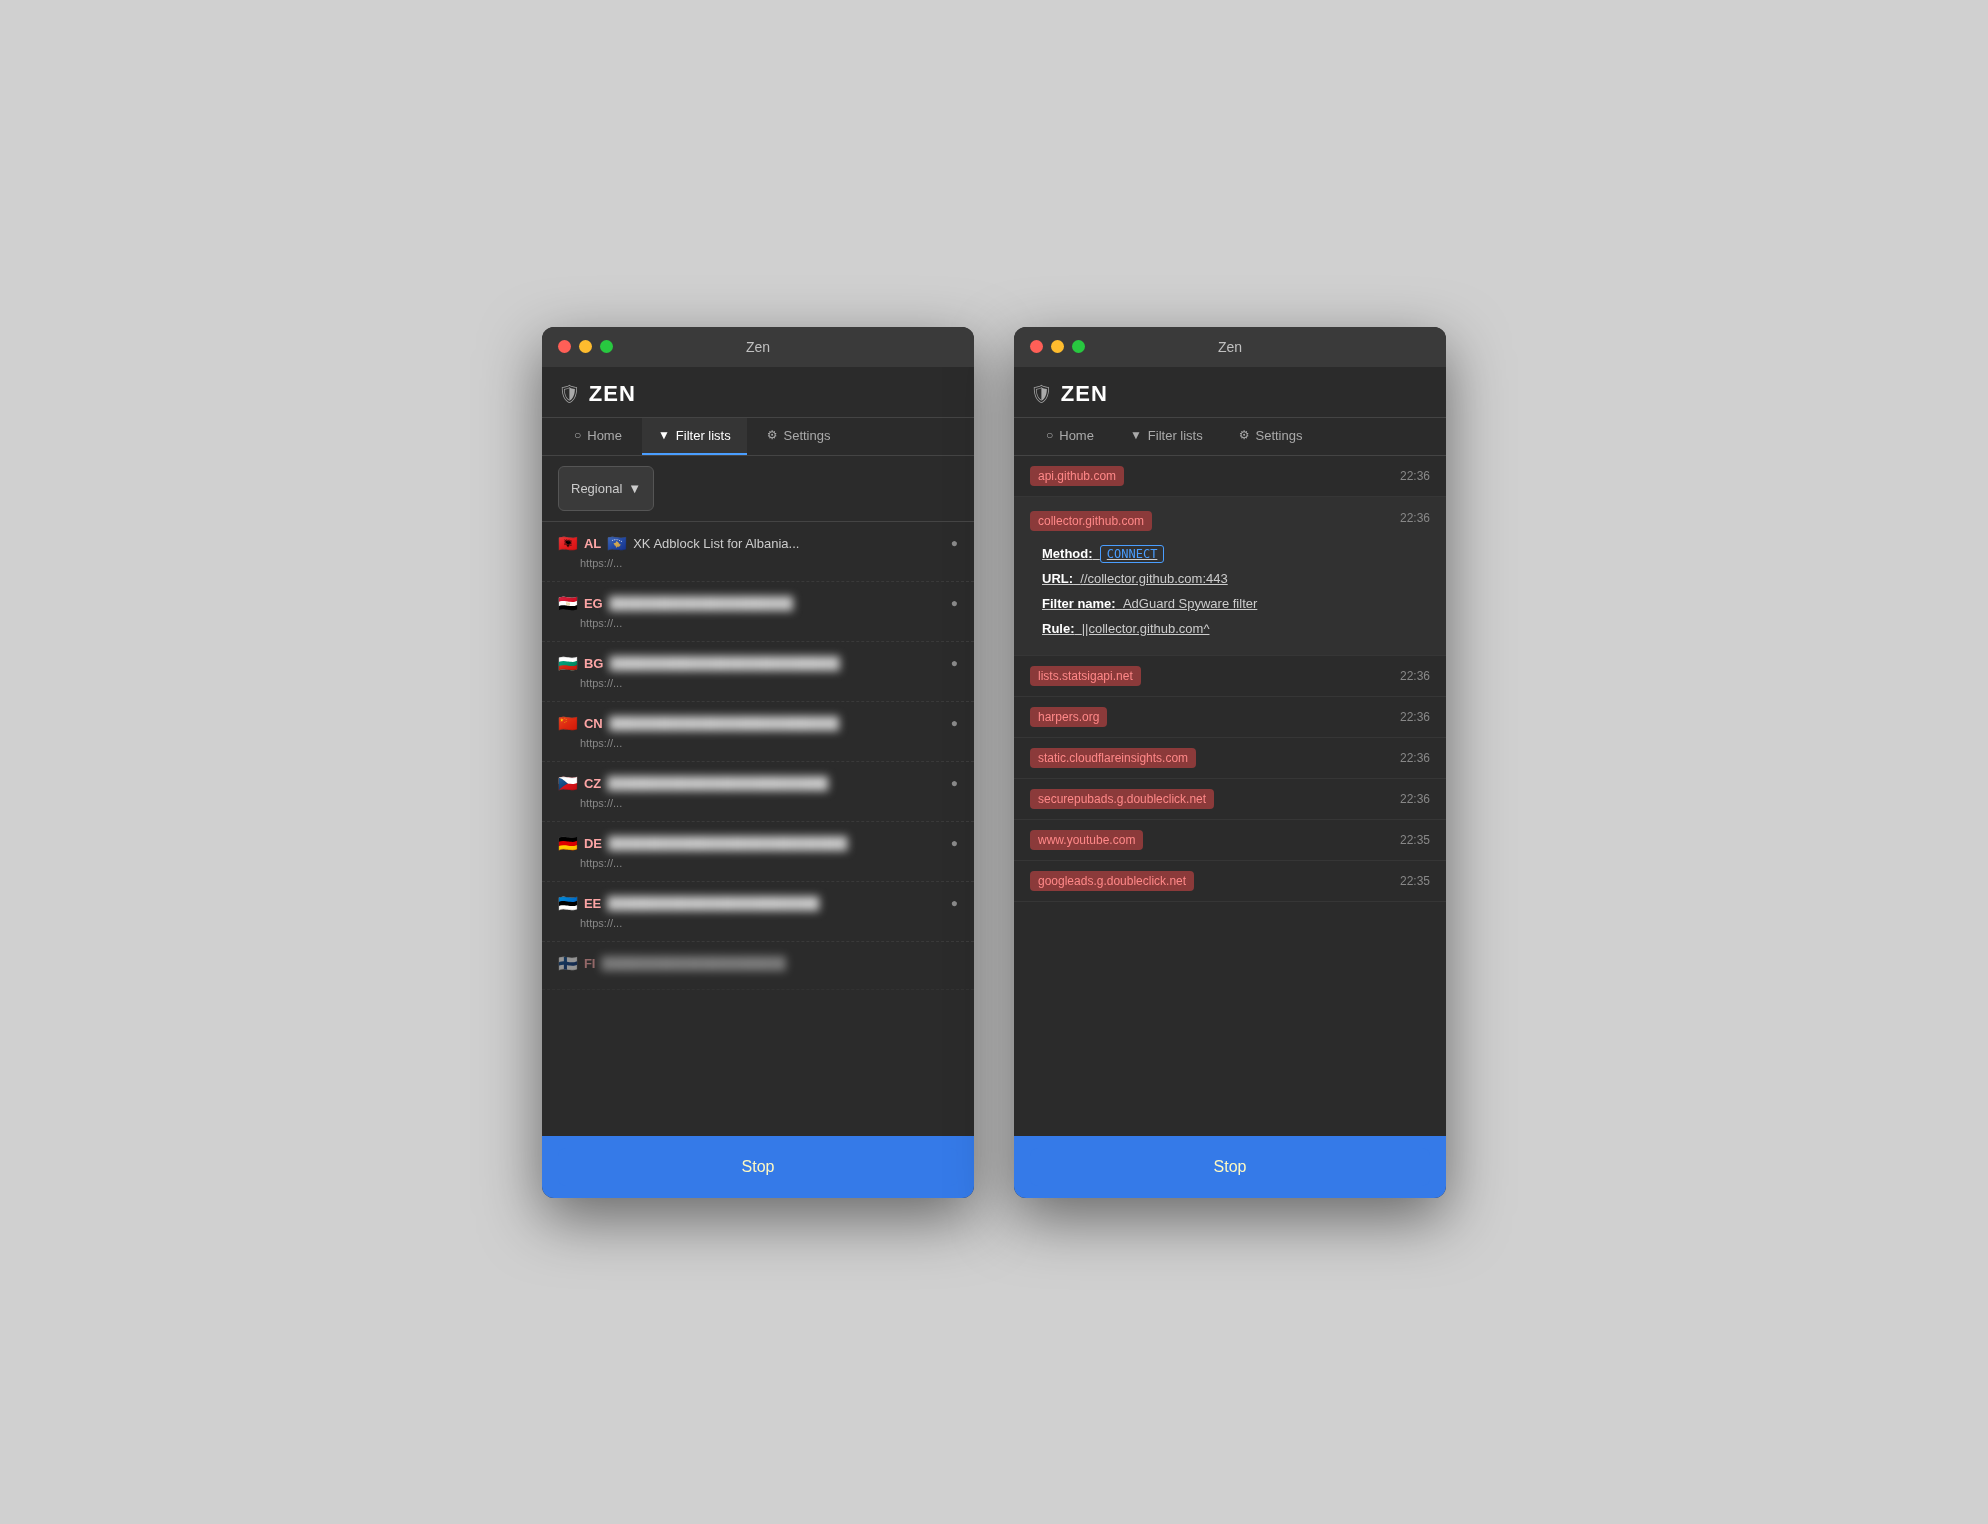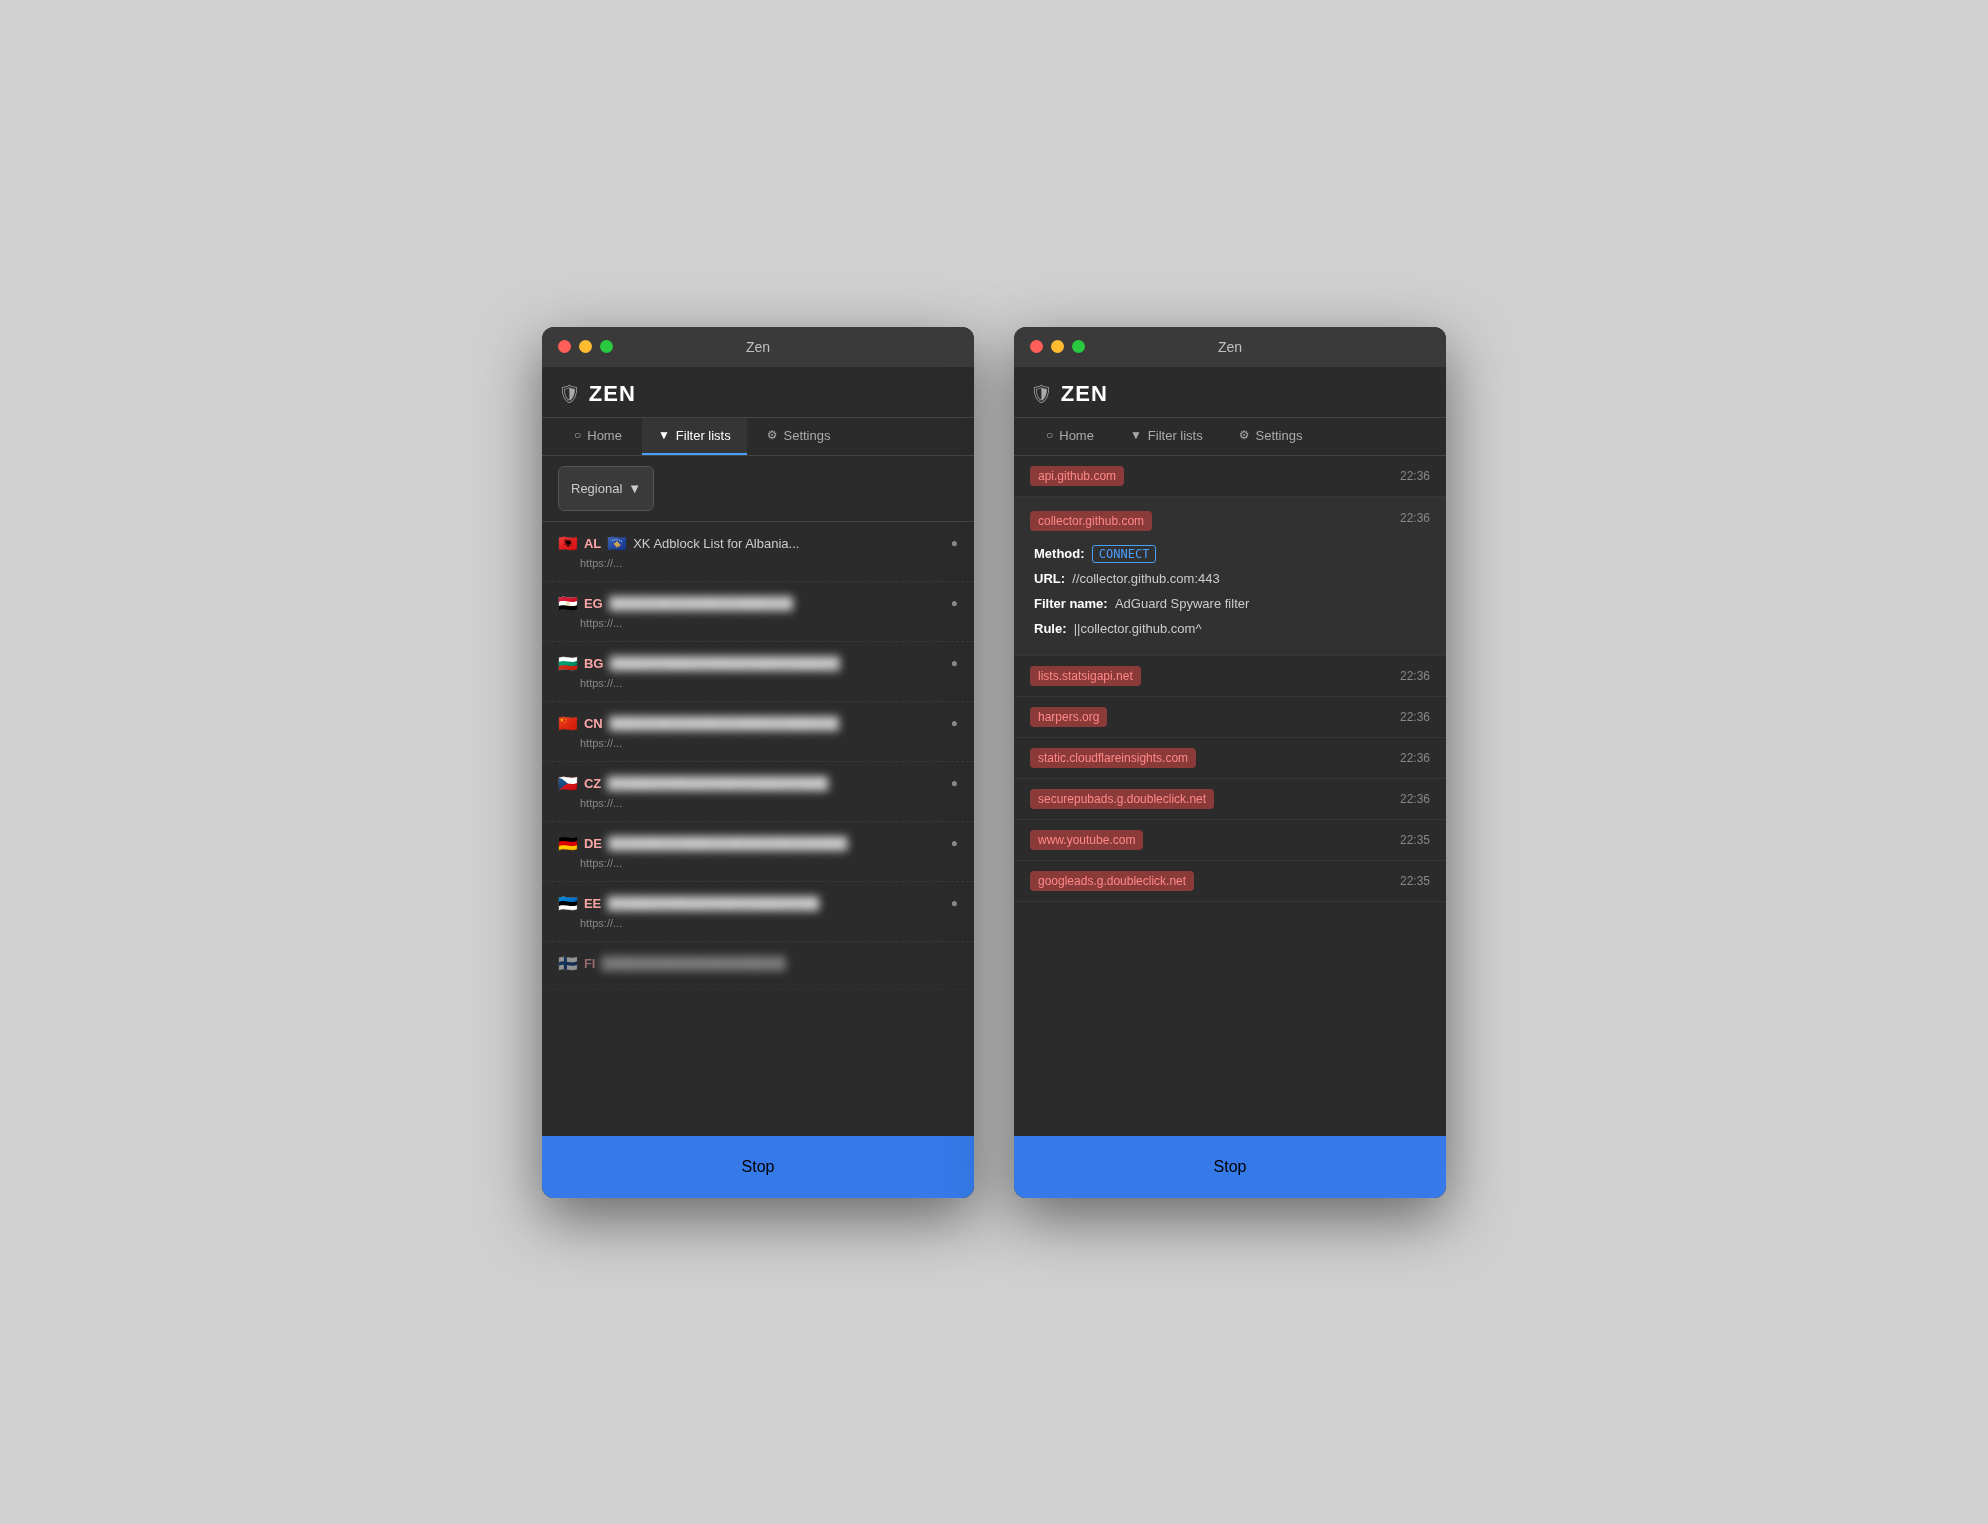--- a/index.html
+++ b/index.html
@@ -209,24 +209,25 @@
     }
 
     .request-time {
       color: #888;
       font-size: 12px;
       white-space: nowrap;
       margin-left: 8px;
     }
 
     .detail-row {
-      margin: 5px 4px;
+      margin: 5px 12px;
       font-size: 13px;
       color: #ccc;
       width: 100%;
+      text-decoration: underline;
     }
 
     .detail-label {
       color: #fff;
       font-weight: 600;
     }
 
     .method-badge {
       background: transparent;
       border: 1px solid #4a9eff;
@@ -239,21 +240,21 @@
 
     .stop-bar {
       padding: 12px 16px;
       background: #357ae8;
     }
 
     .stop-btn {
       width: 100%;
       background: #357ae8;
       border: none;
-      color: #000000;
+      color: #fef9c3;
       font-size: 16px;
       font-weight: 500;
       padding: 10px;
       border-radius: 8px;
       cursor: pointer;
       text-align: center;
     }
 
     .scroll-area {
       position: relative;

